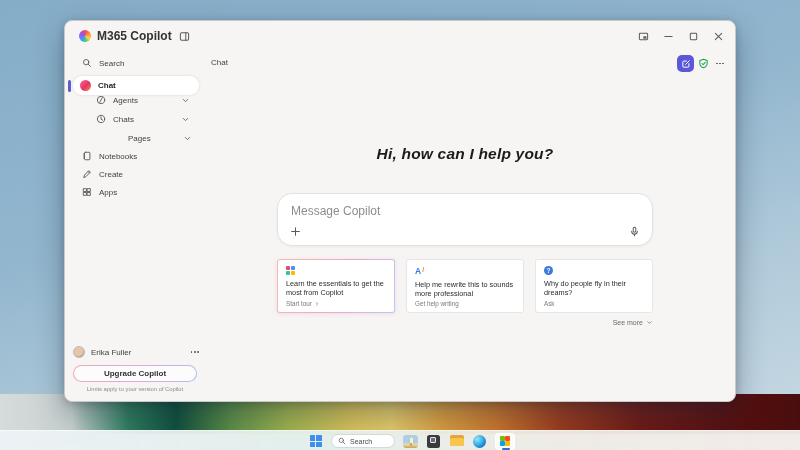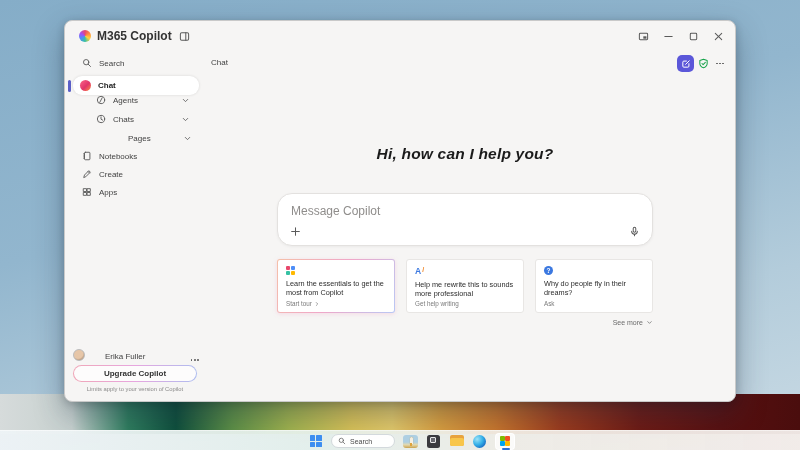--- a/index.html
+++ b/index.html
@@ -34,21 +34,21 @@
   .sidebar{left:0;top:30px;width:140px;bottom:0;}
   .srow{position:absolute;left:10px;width:122px;height:18px;display:flex;align-items:center;
         gap:7px;padding:0 7px;font-size:8px;color:#424242;border-radius:9px;}
   .srow.sub{left:24px;width:108px;}
   .srow.sel{left:8px;width:126px;height:19px;background:#fff;
             box-shadow:0 0 3px rgba(0,0,0,.12);font-weight:bold;color:#242424;}
   .accentbar{left:3px;width:3px;height:12px;border-radius:2px;background:#5b5fc7;}
   .chaticon{width:11px;height:11px;border-radius:50%;
             background:linear-gradient(135deg,#f2547c 20%,#e0356b 55%,#ff8c42 100%);}
   .chev{margin-left:auto;display:flex;}
-  .userrow{left:8px;width:126px;height:18px;display:flex;align-items:flex-end;gap:20px;font-size:8px;color:#424242;}
+  .userrow{left:8px;width:126px;height:18px;display:flex;align-items:center;gap:6px;font-size:8px;color:#424242;}
   .avatar{width:12px;height:12px;border-radius:50%;
           background:radial-gradient(circle at 40% 35%,#e6c6a8 55%,#8a6a50 100%);border:0.5px solid #bbb;}
   .moredots{margin-left:auto;display:flex;gap:1.5px;}
   .dot{width:1.8px;height:1.8px;border-radius:50%;background:#5a5a5a;}
   .upgwrap{left:8px;width:124px;height:17px;border-radius:9px;padding:1px;
            background:linear-gradient(90deg,#f0a7b8,#e7a6df,#aebdf0);}
   .upgbtn{width:100%;height:100%;border-radius:8px;background:#fdfcfc;display:flex;
           align-items:center;justify-content:center;font-size:8px;font-weight:bold;color:#333;}
   .disclaim{left:0;width:140px;text-align:center;font-size:5.8px;color:#8a8a8a;}
 

